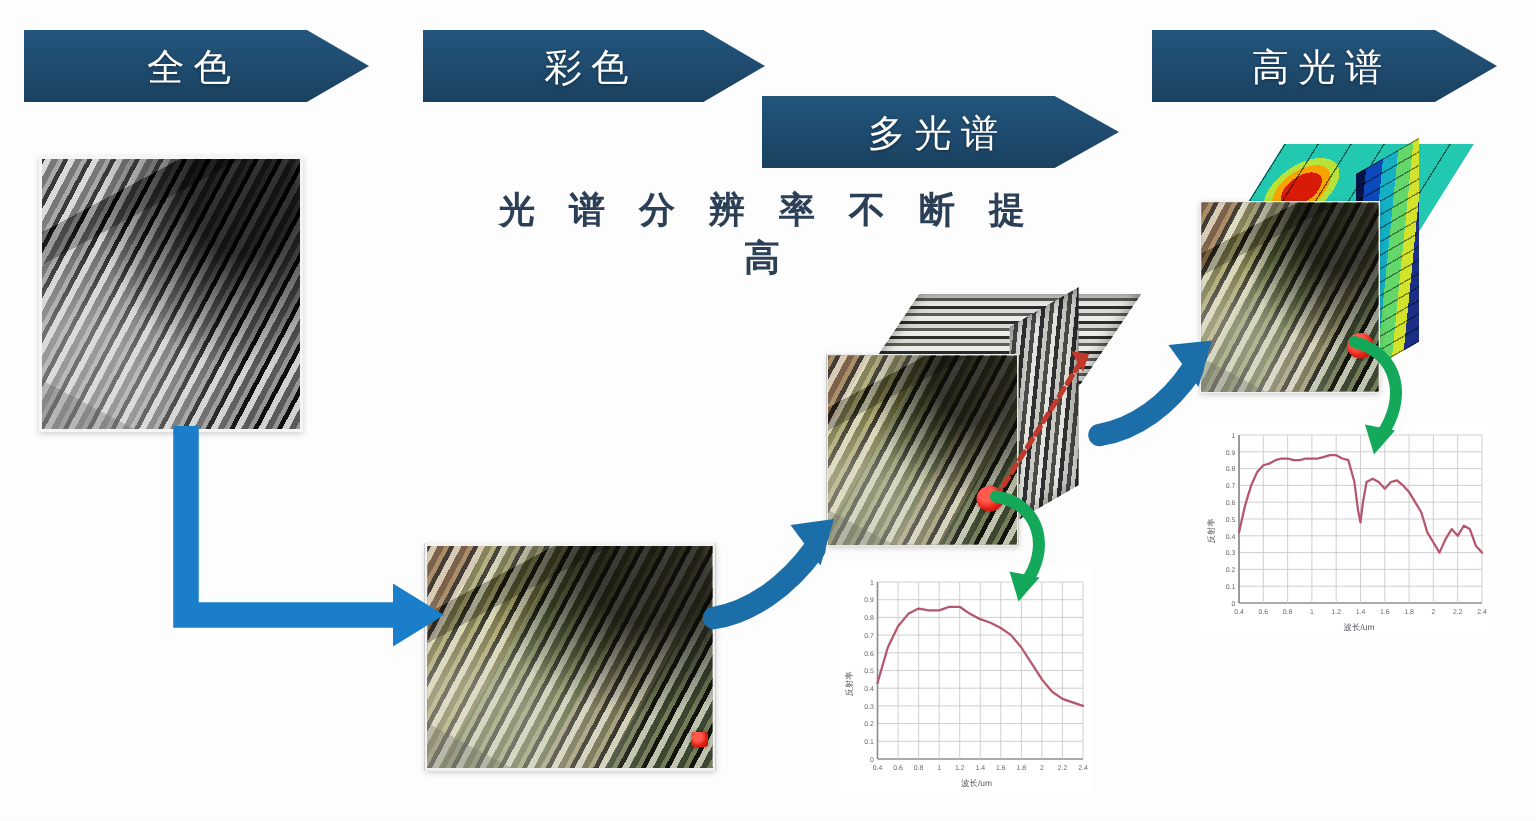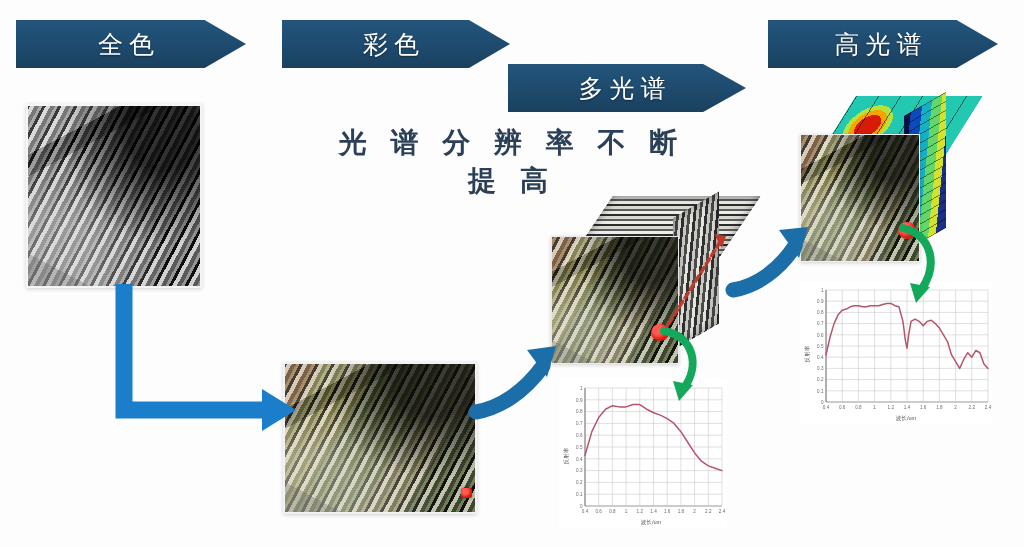--- a/index.html
+++ b/index.html
@@ -18,21 +18,21 @@
       clip-path:polygon(0 0, 82% 0, 100% 50%, 82% 100%, 0 100%);}
   .b2{left:282px; top:20px; width:228px;
       clip-path:polygon(0 0, 82% 0, 100% 50%, 82% 100%, 0 100%);}
   .b3{left:508px; top:20px; width:238px;
       clip-path:polygon(0 0, 82% 0, 100% 50%, 82% 100%, 0 100%);margin-top:44px;}
   .b4{left:768px; top:20px; width:230px;
       clip-path:polygon(0 0, 82% 0, 100% 50%, 82% 100%, 0 100%);}
 
   
   #heading{position:absolute;left:332px;top:124px;width:360px;text-align:center;
-           font-size:28px;font-weight:700;letter-spacing:8px;color:#2b3f57;}
+           font-size:24px;font-weight:700;letter-spacing:8px;color:#2b3f57;}
 
   
   .scene{position:absolute;border:2px solid #f2f2f2;box-shadow:0 1px 4px rgba(0,0,0,.18);
          overflow:hidden;background:#6d6a60;}
   .scene .stripes{position:absolute;inset:-30%;
        background:repeating-linear-gradient(118deg,
           rgba(20,20,18,.92) 0px, rgba(20,20,18,.92) 3px,
           rgba(215,214,205,.95) 3px, rgba(215,214,205,.95) 7px,
           rgba(96,96,88,.9) 7px, rgba(96,96,88,.9) 11px,
           rgba(160,158,146,.9) 11px, rgba(160,158,146,.9) 14px);}

